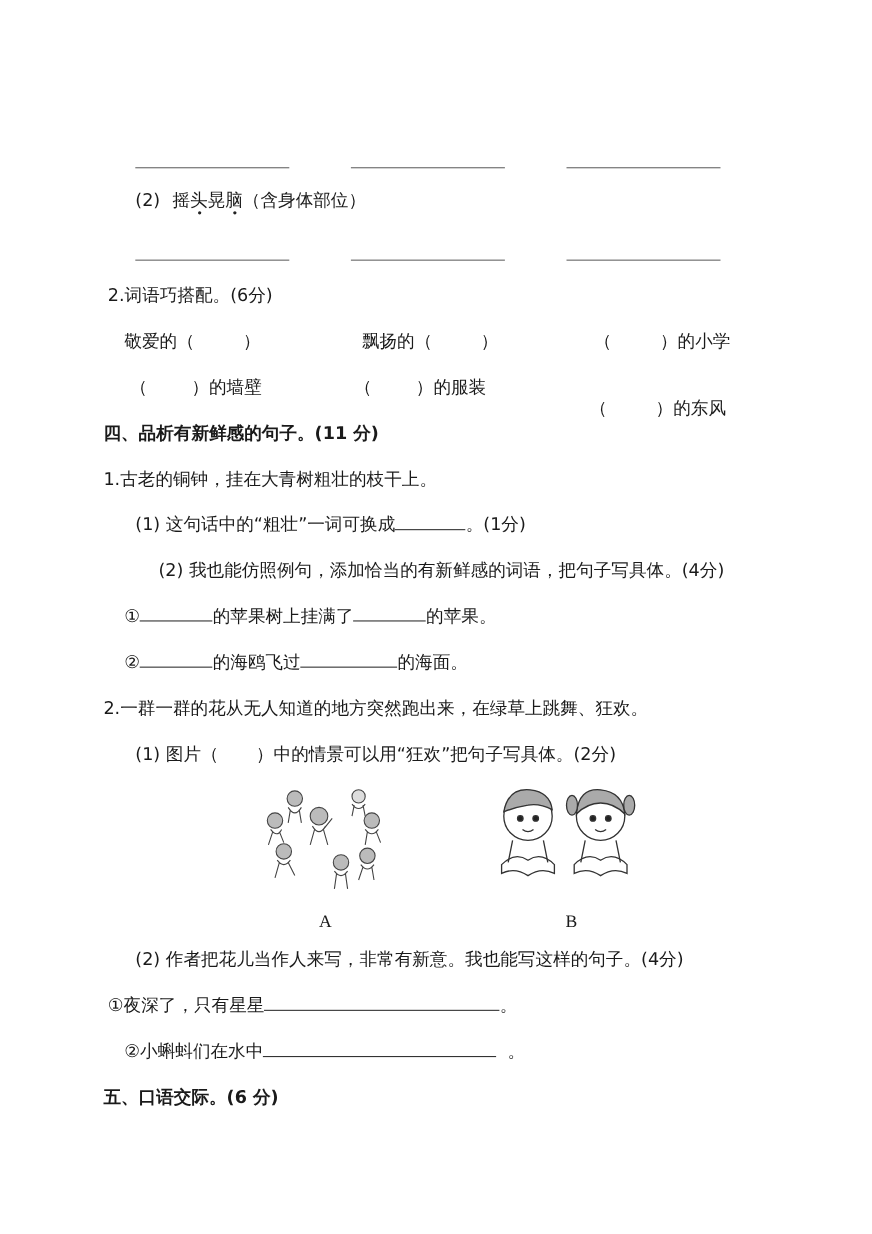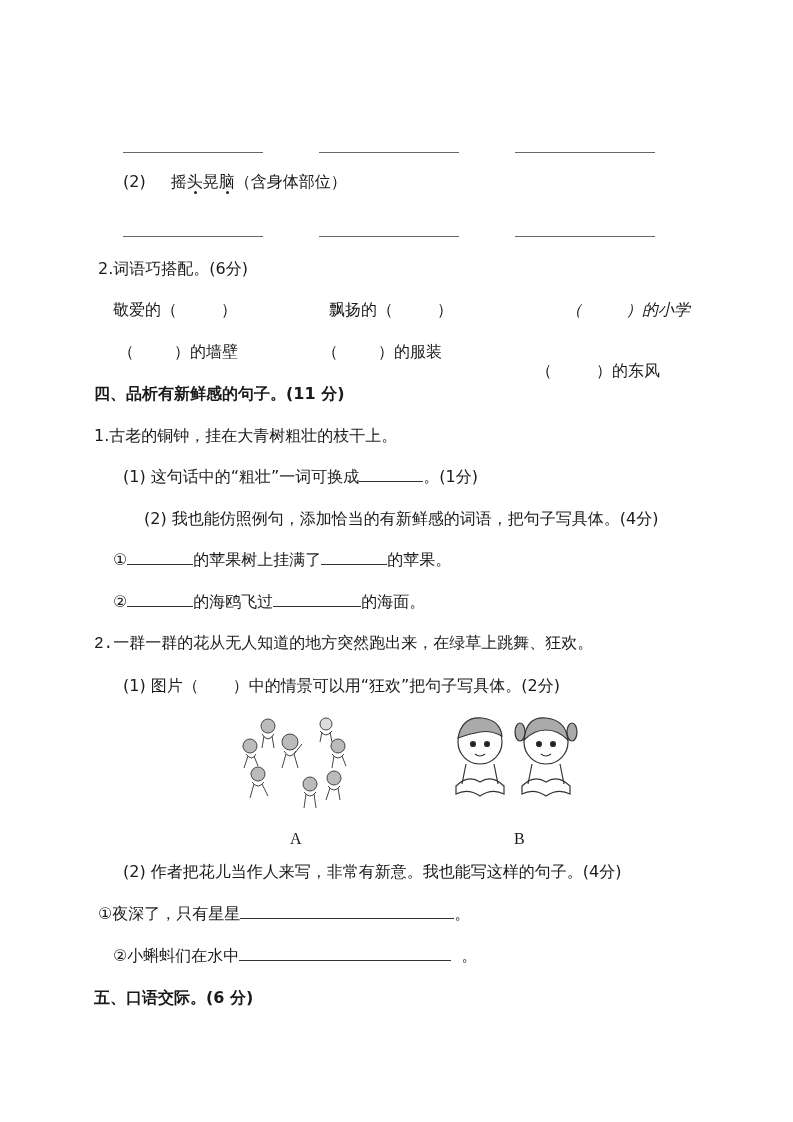--- a/index.html
+++ b/index.html
@@ -19,36 +19,36 @@
 </style>
 </head>
 <body>
 
 <div class="rule" style="left:123px; top:152px; width:140px;"></div>
 <div class="rule" style="left:319px; top:152px; width:140px;"></div>
 <div class="rule" style="left:515px; top:152px; width:140px;"></div>
 
 <div class="abs txt" style="left:123px; top:172px;">
   <span>(2)</span>
-  <span style="margin-left:20px;font-family:Liberation Serif, serif;"><span>摇</span><span class="dot-under">头</span><span>晃</span><span class="dot-under">脑</span></span><span>（含身体部位）</span>
+  <span style="margin-left:6px;font-family:Liberation Serif, serif;"><span>摇</span><span class="dot-under">头</span><span>晃</span><span class="dot-under">脑</span></span><span>（含身体部位）</span>
 </div>
 
 <div class="rule" style="left:123px; top:236px; width:140px;"></div>
 <div class="rule" style="left:319px; top:236px; width:140px;"></div>
 <div class="rule" style="left:515px; top:236px; width:140px;"></div>
 
 <div class="abs txt" style="left:98px; top:259px;">2.词语巧搭配。(6分)</div>
 
 <div class="abs txt" style="left:113px; top:300px;">
   <span>敬爱的（</span><span class="paren-gap" style="width:44px;"></span><span>）</span>
 </div>
 <div class="abs txt" style="left:329px; top:300px;text-align:right;">
   <span>飘扬的（</span><span class="paren-gap" style="width:44px;"></span><span>）</span>
 </div>
-<div class="abs txt" style="left:566px; top:300px;font-style:italic;">
+<div class="abs txt" style="left:540px; top:300px;">
   <span>（</span><span class="paren-gap" style="width:44px;"></span><span>）的小学</span>
 </div>
 
 <div class="abs txt" style="left:118px; top:342px;">
   <span>（</span><span class="paren-gap" style="width:40px;"></span><span>）的墙壁</span>
 </div>
 <div class="abs txt" style="left:322px; top:342px;">
   <span>（</span><span class="paren-gap" style="width:40px;"></span><span>）的服装</span>
 </div>
 <div class="abs txt" style="left:536px; top:361px;">
@@ -66,21 +66,21 @@
 <div class="abs txt" style="left:123px; top:509px;margin-left:21px;">(2) 我也能仿照例句，添加恰当的有新鲜感的词语，把句子写具体。(4分)</div>
 
 <div class="abs txt" style="left:113px; top:550px;">
   <span>①</span><span class="blank" style="width:66px;"></span><span>的苹果树上挂满了</span><span class="blank" style="width:66px;"></span><span>的苹果。</span>
 </div>
 
 <div class="abs txt" style="left:113px; top:592px;">
   <span>②</span><span class="blank" style="width:66px;"></span><span>的海鸥飞过</span><span class="blank" style="width:88px;"></span><span>的海面。</span>
 </div>
 
-<div class="abs txt" style="left:94px; top:634px;font-family:Liberation Mono, monospace;">2.一群一群的花从无人知道的地方突然跑出来，在绿草上跳舞、狂欢。</div>
+<div class="abs txt" style="left:94px; top:634px;">2.一群一群的花从无人知道的地方突然跑出来，在绿草上跳舞、狂欢。</div>
 
 <div class="abs txt" style="left:123px; top:676px;">
   <span>(1) 图片（</span><span class="paren-gap" style="width:34px;"></span><span>）中的情景可以用“狂欢”把句子写具体。(2分)</span>
 </div>
 
 <div class="pic" style="left:238px; top:712px; width:120px; height:100px;">
   <svg width="120" height="100" viewBox="0 0 120 100">
     <g stroke="#444" stroke-width="1" fill="none">
       <circle cx="30" cy="14" r="7" fill="#bbb"></circle>
         <path d="M24 22 q6 10 12 0 M26 24 l-2 12 M34 24 l2 12"></path>

